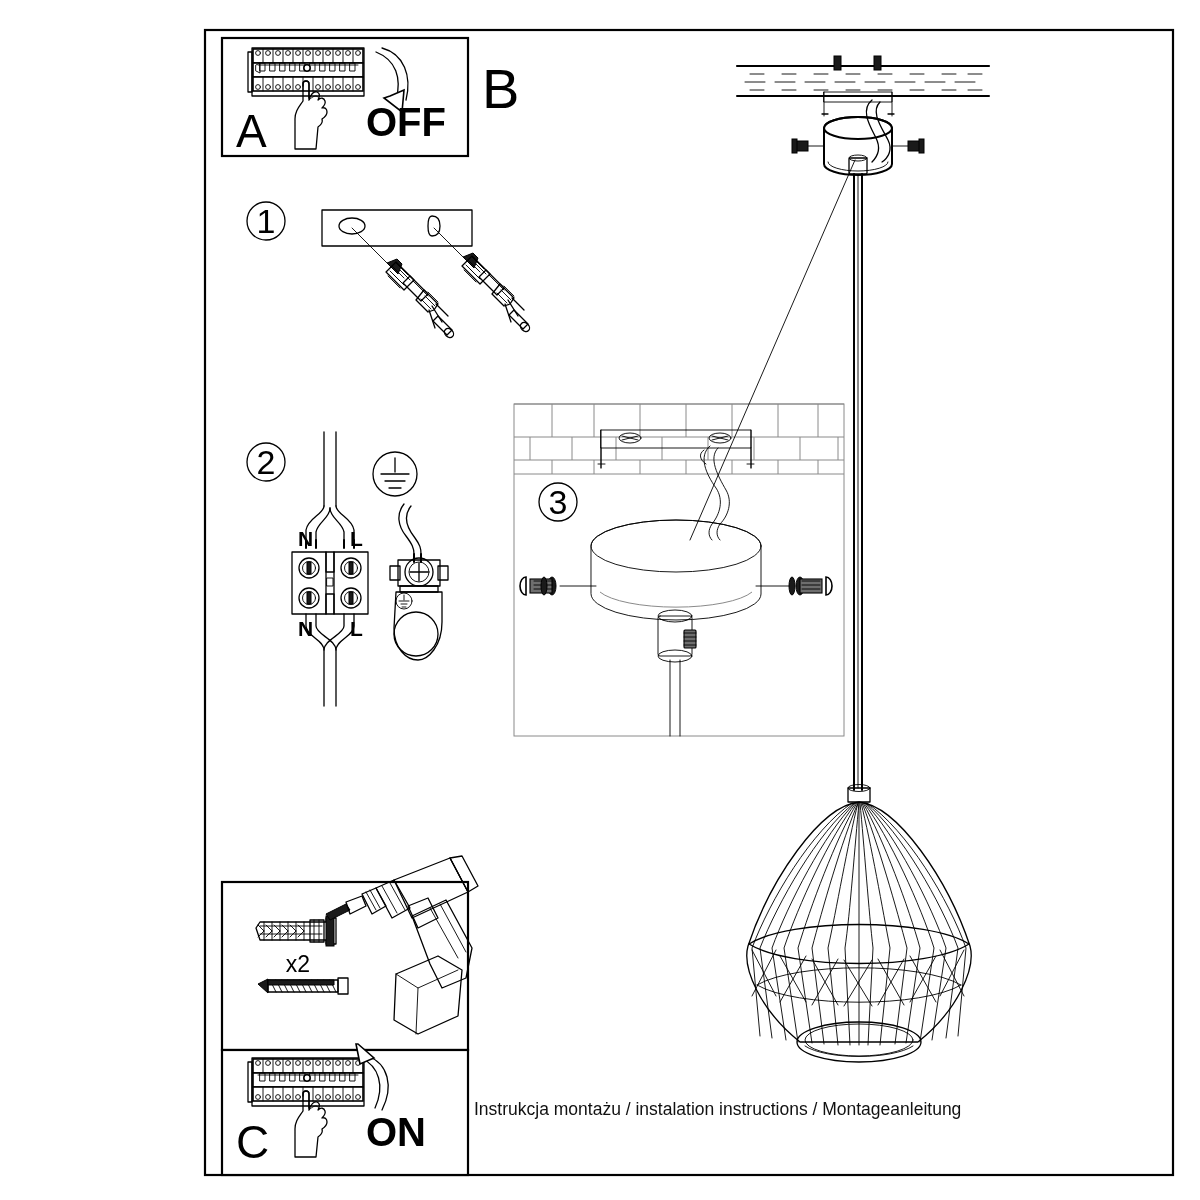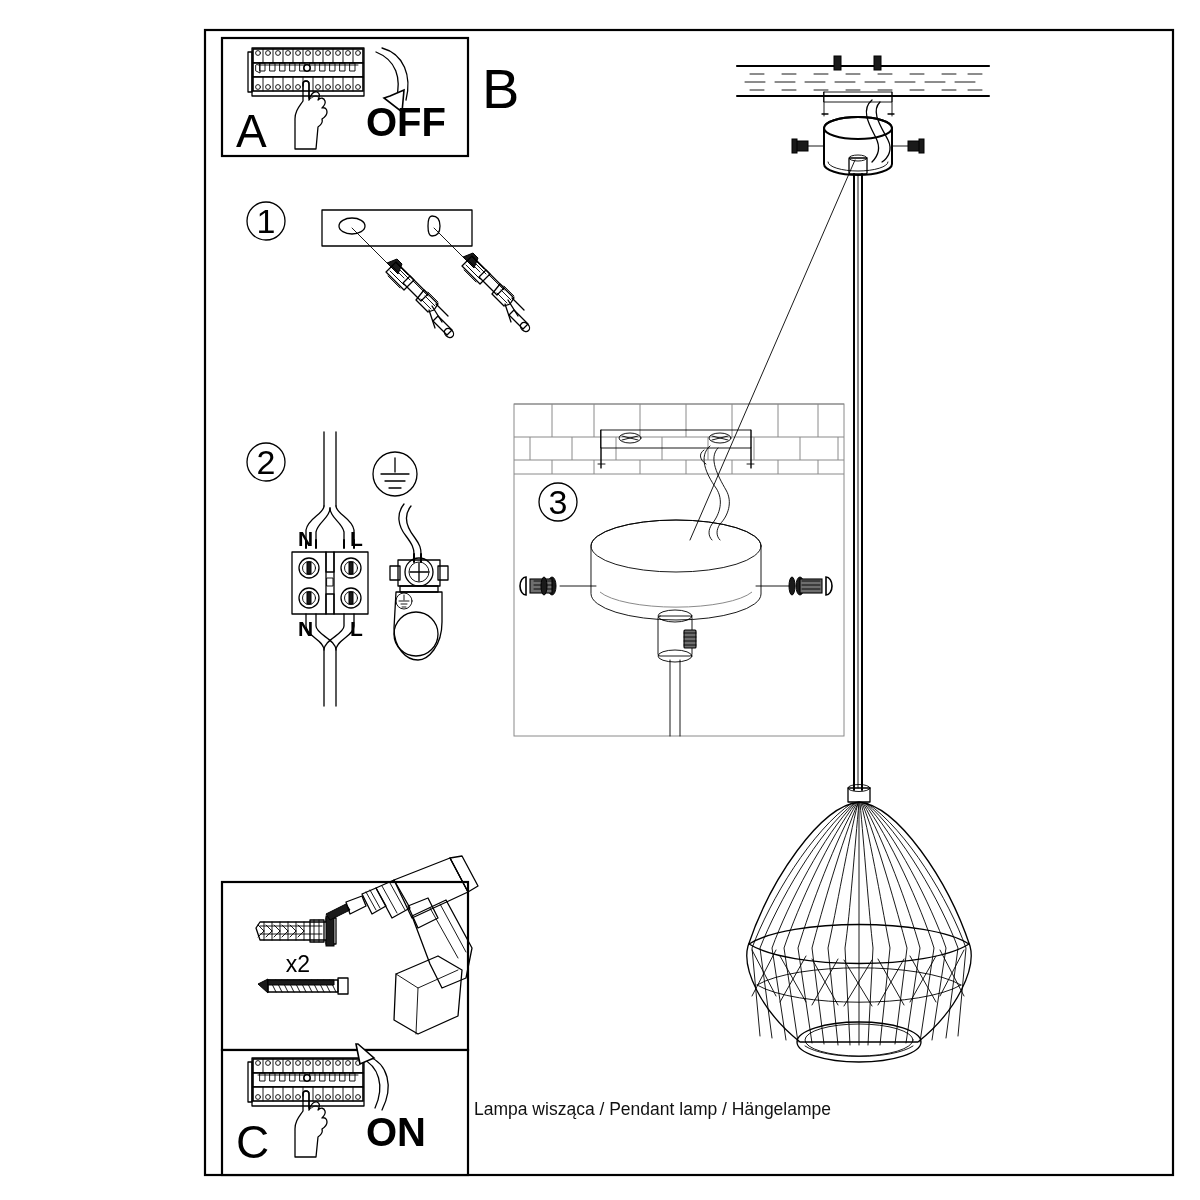--- a/index.html
+++ b/index.html
@@ -540,15 +540,15 @@
       <path class="fillw" stroke-width="1.6" fill="#fff" d="M358 1044 l16,14 -14,6 -4,-20 z"></path>
     </g>
 
     <text class="txt label-big" x="236" y="1158">C</text>
     <text class="txt label-onoff" x="366" y="1146">ON</text>
   </g>
 
 </svg>
 
   <div class="cap-wrap">
-    <div>Lampa wisząca / Pendant lamp / Hängelampe</div>
+    <div>Instrukcja montażu / instalation instructions / Montageanleitung</div>
   </div>
 </div>
 
 </body></html>

